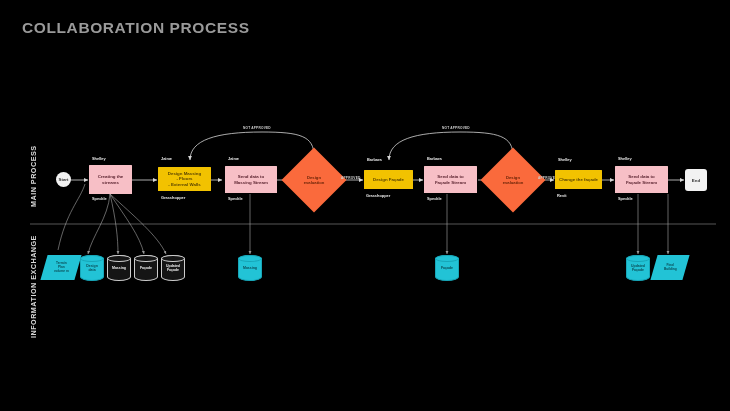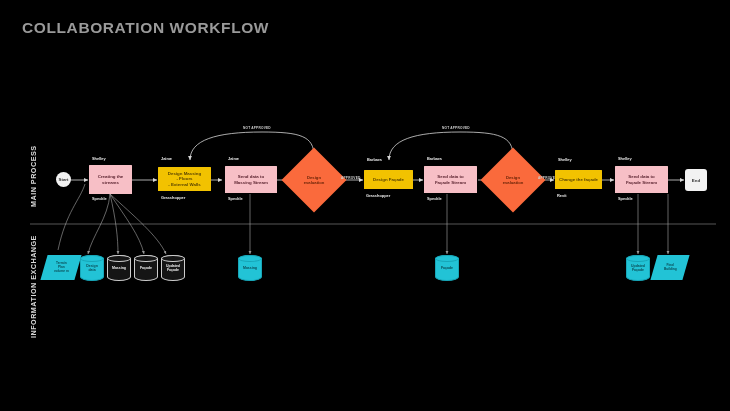--- a/index.html
+++ b/index.html
@@ -203,21 +203,21 @@
   </g>
 
   <g stroke="#a8a8a8" stroke-width="0.6" fill="none">
     <line x1="250" y1="194" x2="250" y2="254" marker-end="url(#arwd)"></line>
     <line x1="447" y1="194" x2="447" y2="254" marker-end="url(#arwd)"></line>
     <line x1="638" y1="194" x2="638" y2="254" marker-end="url(#arwd)"></line>
     <line x1="668" y1="194" x2="668" y2="254" marker-end="url(#arwd)"></line>
   </g>
 </svg>
 
-<div id="title">COLLABORATION WORKFLOW</div>
+<div id="title">COLLABORATION PROCESS</div>
 
 <div class="lane-label" style="left:29px; top:207px; transform: rotate(-90deg);">MAIN PROCESS</div>
 <div class="lane-label" style="left:29px; top:338px; transform: rotate(-90deg);">INFORMATION EXCHANGE</div>
 
 <div class="terminator circle" style="left:56px; top:172px; width:15px; height:15px;">Start</div>
 
 <div class="actor" style="left:92px; top:156px;">Shelley</div>
 <div class="node proc pink" style="left:89px; top:165px; width:43px; height:29px;">Creating the
 streams</div>
 <div class="tool" style="left:92px; top:196px;">Speckle</div>

